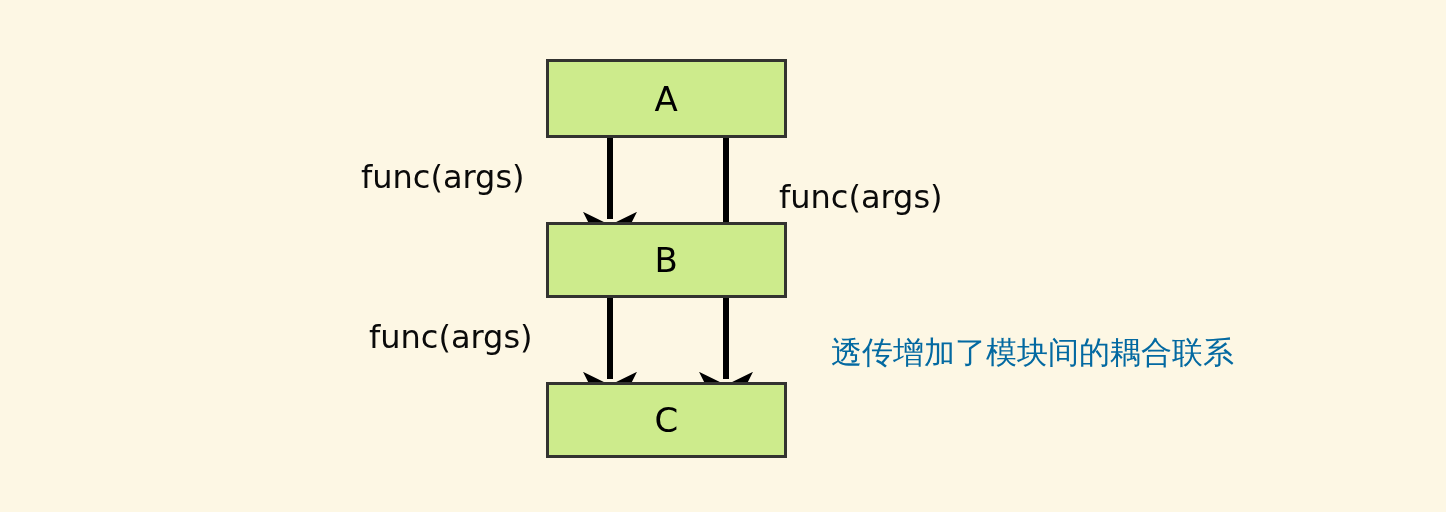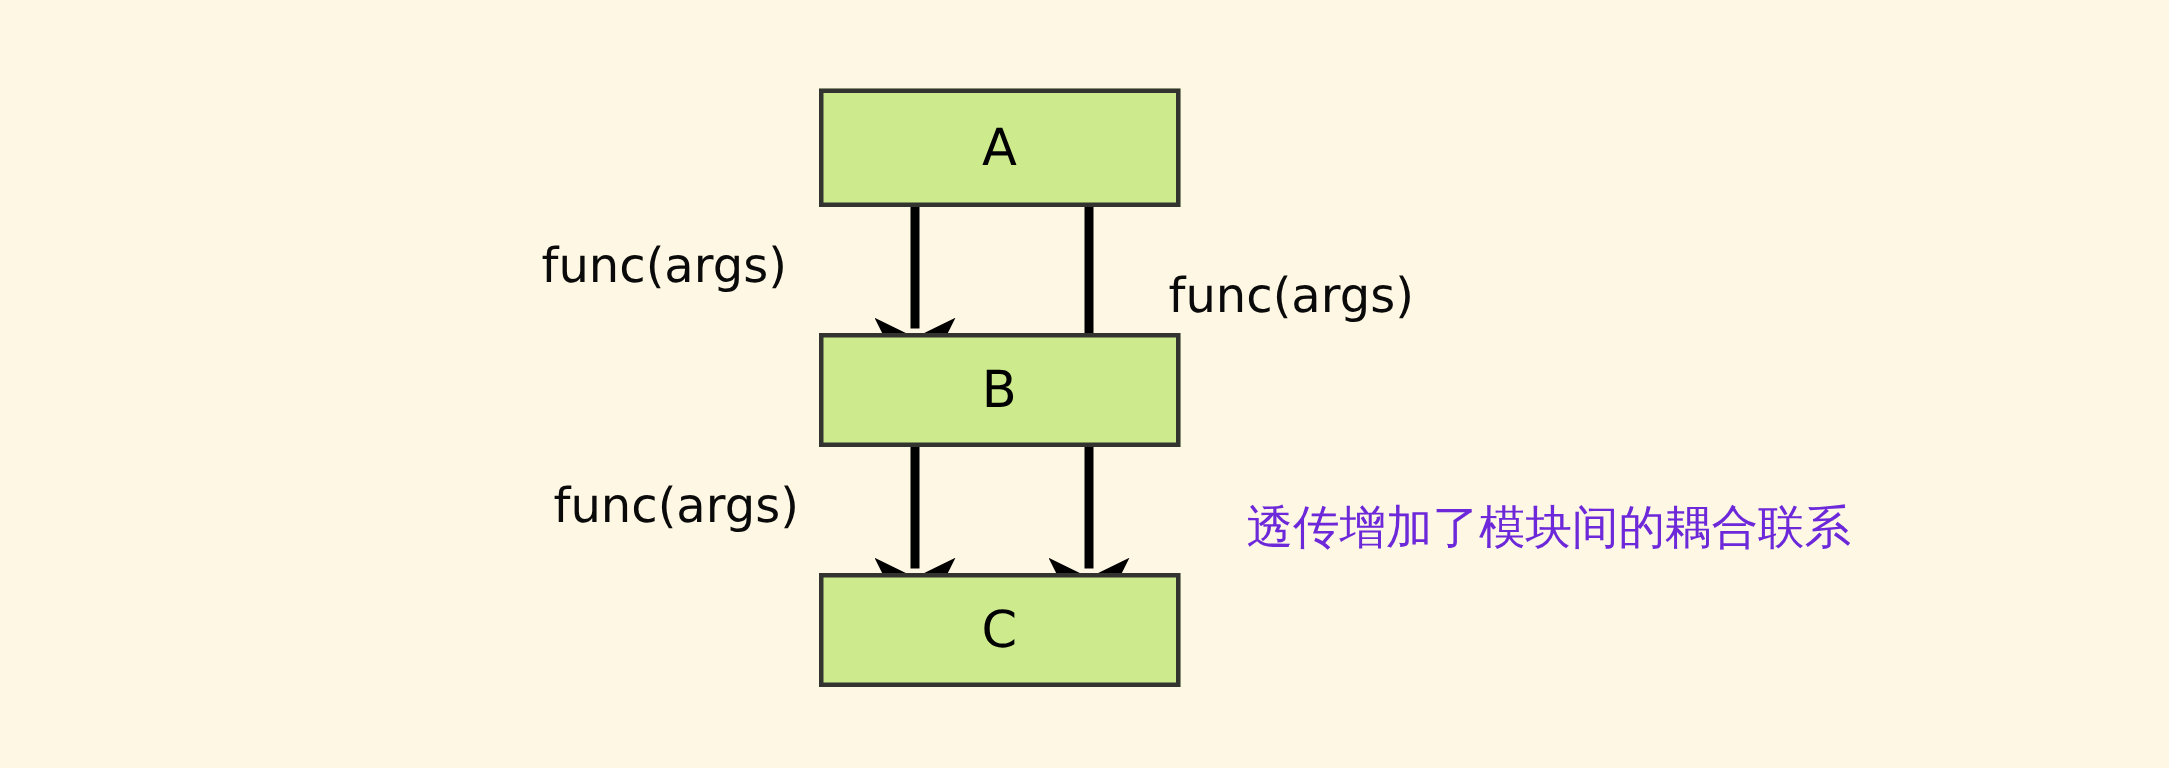--- a/index.html
+++ b/index.html
@@ -60,21 +60,21 @@
   #edge-label-ac { left: 779px; top: 181px; }
   #edge-label-bc { left: 369px; top: 321px; }
 
   .annotation-note {
     position: absolute;
     left: 831px;
     top: 337px;
     font-family: "DejaVu Sans", sans-serif;
     font-size: 31px;
     font-weight: 400;
-    color: #6d28d9;
+    color: #0369a1;
     white-space: nowrap;
     line-height: 1;
   }
 </style>
 </head>
 <body>
 
 <div id="canvas">
 
   <svg class="diagram-svg" viewBox="0 0 1446 512" xmlns="http://www.w3.org/2000/svg">

